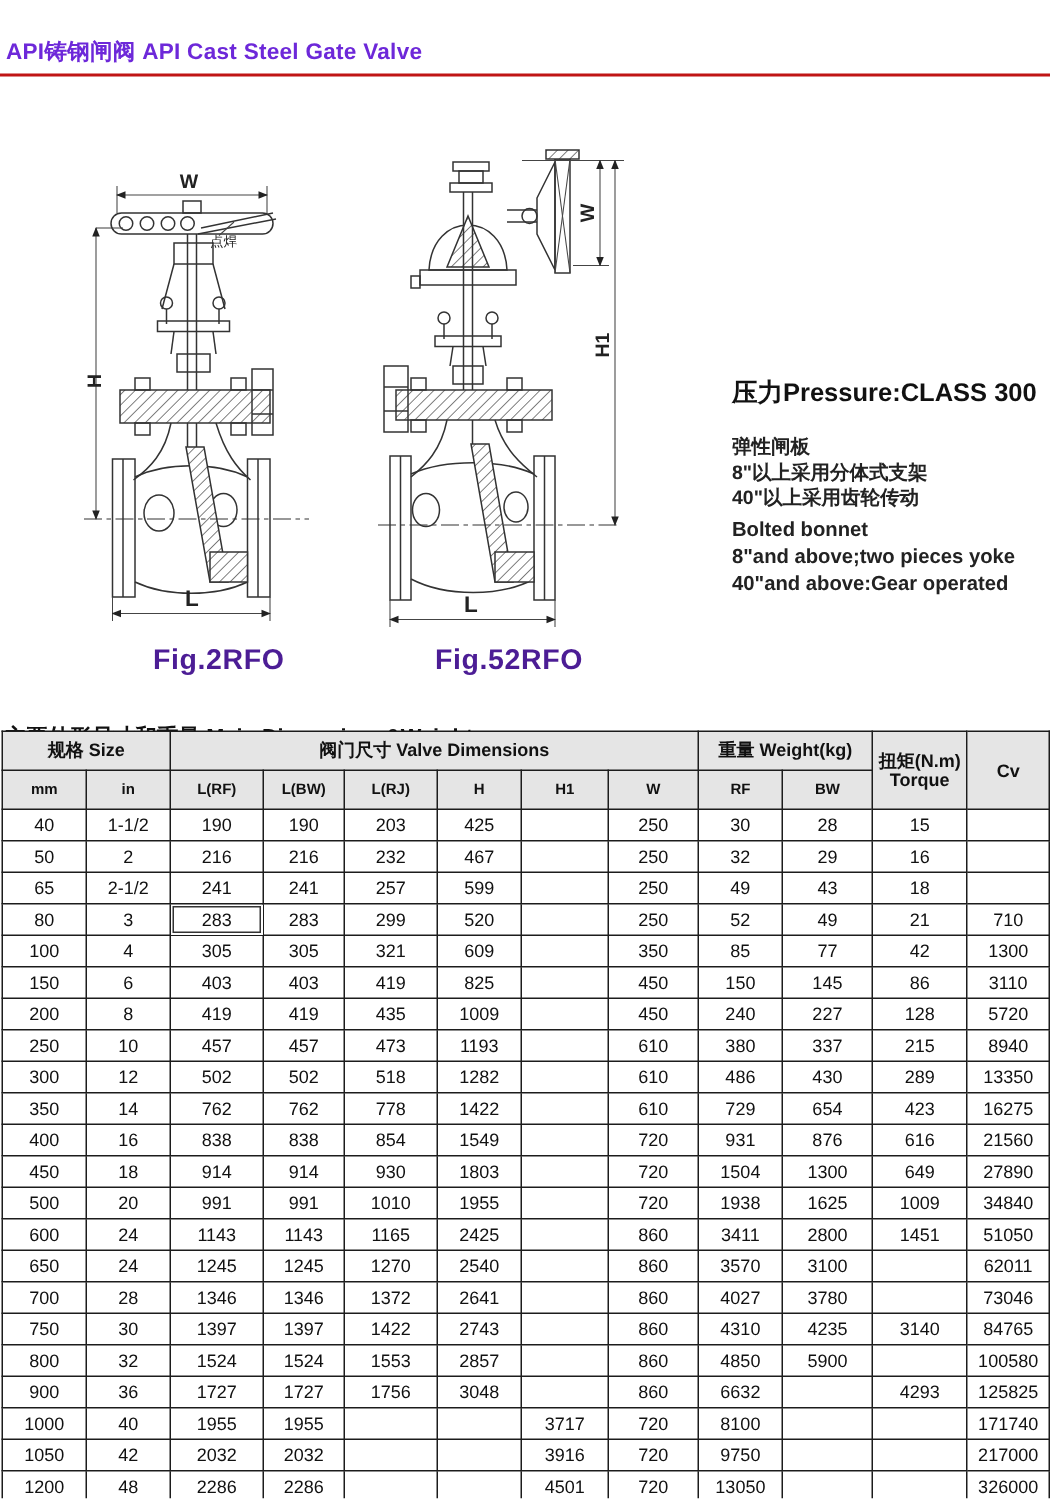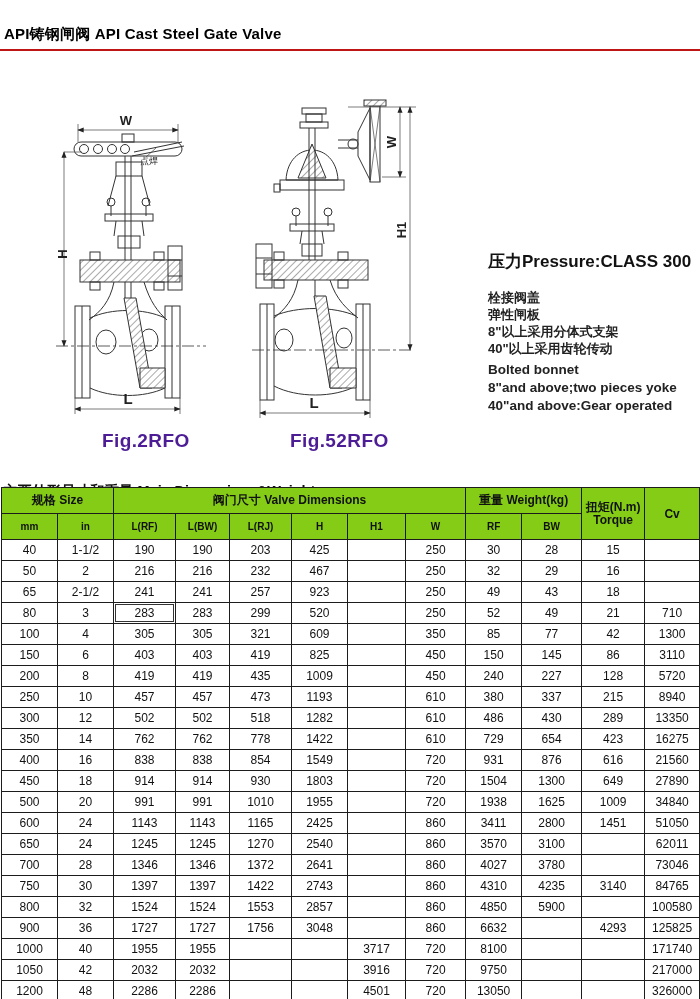--- a/index.html
+++ b/index.html
@@ -1,19 +1,19 @@
 <!DOCTYPE html>
 <html><head>
 <meta charset="utf-8">
 <style>
   html,body{margin:0;padding:0;background:#fff;}
   .page{position:relative;width:700px;height:999px;background:#ffffff;overflow:hidden;
         font-family:"Liberation Sans","DejaVu Sans",sans-serif;color:#1a1a1a;}
   
-  .title{position:absolute;left:4px;top:25px;font-size:15px;font-weight:bold;color:#000000;letter-spacing:.2px;}
+  .title{position:absolute;left:4px;top:25px;font-size:15px;font-weight:bold;color:#6d28d9;letter-spacing:.2px;}
   .red-rule{position:absolute;left:0;top:49px;width:700px;height:2px;background:#c01515;}
   
   .fig{position:absolute;}
   .fig1{left:56px;top:96px;}
   .fig2{left:252px;top:92px;}
   .caption{position:absolute;font-size:19px;font-weight:bold;color:#4c1d95;letter-spacing:.4px;}
   .cap1{left:102px;top:430px;}
   .cap2{left:290px;top:430px;}
   svg .ln{stroke:#333;stroke-width:1;fill:none;}
   svg .thin{stroke:#444;stroke-width:.7;fill:none;}
@@ -26,21 +26,21 @@
   .specs{position:absolute;left:488px;top:250px;width:210px;}
   .pressure{font-size:17px;font-weight:bold;color:#111;margin-bottom:16px;}
   .cn-line{font-size:13px;font-weight:bold;color:#222;line-height:17px;}
   .en-block{margin-top:4px;}
   .en-line{font-size:13.5px;font-weight:bold;color:#222;line-height:18px;}
   
   .tbl-title{position:absolute;left:3px;top:462px;font-size:14.5px;font-weight:bold;color:#111;margin-top:20px;}
   table.dims{position:absolute;left:1px;top:487px;width:698px;border-collapse:collapse;table-layout:fixed;
              text-align:center;}
   table.dims th,table.dims td{border:1px solid #1c1c1c;padding:0;overflow:hidden;white-space:nowrap;}
-  table.dims thead th{background:#84cc16;font-size:12px;font-weight:bold;color:#111;height:25px;}
+  table.dims thead th{background:#e5e5e5;font-size:12px;font-weight:bold;color:#111;height:25px;}
   table.dims thead .sub th{font-size:10px;}
   table.dims td{font-size:12px;color:#111;height:20px;background:#fff;}
   .torq span{display:block;line-height:13px;}
   td.hl{position:relative;}
   td.hl::after{content:"";position:absolute;left:1px;top:1px;right:1px;bottom:1px;border:1px solid #333;}
 </style>
 </head>
 <body>
 
 <div class="page">
@@ -227,21 +227,20 @@
       <text class="dimL" x="62" y="316" text-anchor="middle">L</text>
     </g>
   </svg>
 
   <div class="caption cap1">Fig.2RFO</div>
   <div class="caption cap2">Fig.52RFO</div>
 
   <div class="specs">
     <div class="pressure">压力Pressure:CLASS 300</div>
     <div>
-      <div class="cn-line">栓接阀盖</div>
       <div class="cn-line">弹性闸板</div>
       <div class="cn-line">8"以上采用分体式支架</div>
       <div class="cn-line">40"以上采用齿轮传动</div>
     </div>
     <div class="en-block">
       <div class="en-line">Bolted bonnet</div>
       <div class="en-line">8"and above;two pieces yoke</div>
       <div class="en-line">40"and above:Gear operated</div>
     </div>
   </div>
@@ -315,21 +314,21 @@
           <td>29</td>
           <td>16</td>
           <td></td>
         </tr>
         <tr>
           <td>65</td>
           <td>2-1/2</td>
           <td>241</td>
           <td>241</td>
           <td>257</td>
-          <td>923</td>
+          <td>599</td>
           <td></td>
           <td>250</td>
           <td>49</td>
           <td>43</td>
           <td>18</td>
           <td></td>
         </tr>
         <tr>
           <td>80</td>
           <td>3</td>

